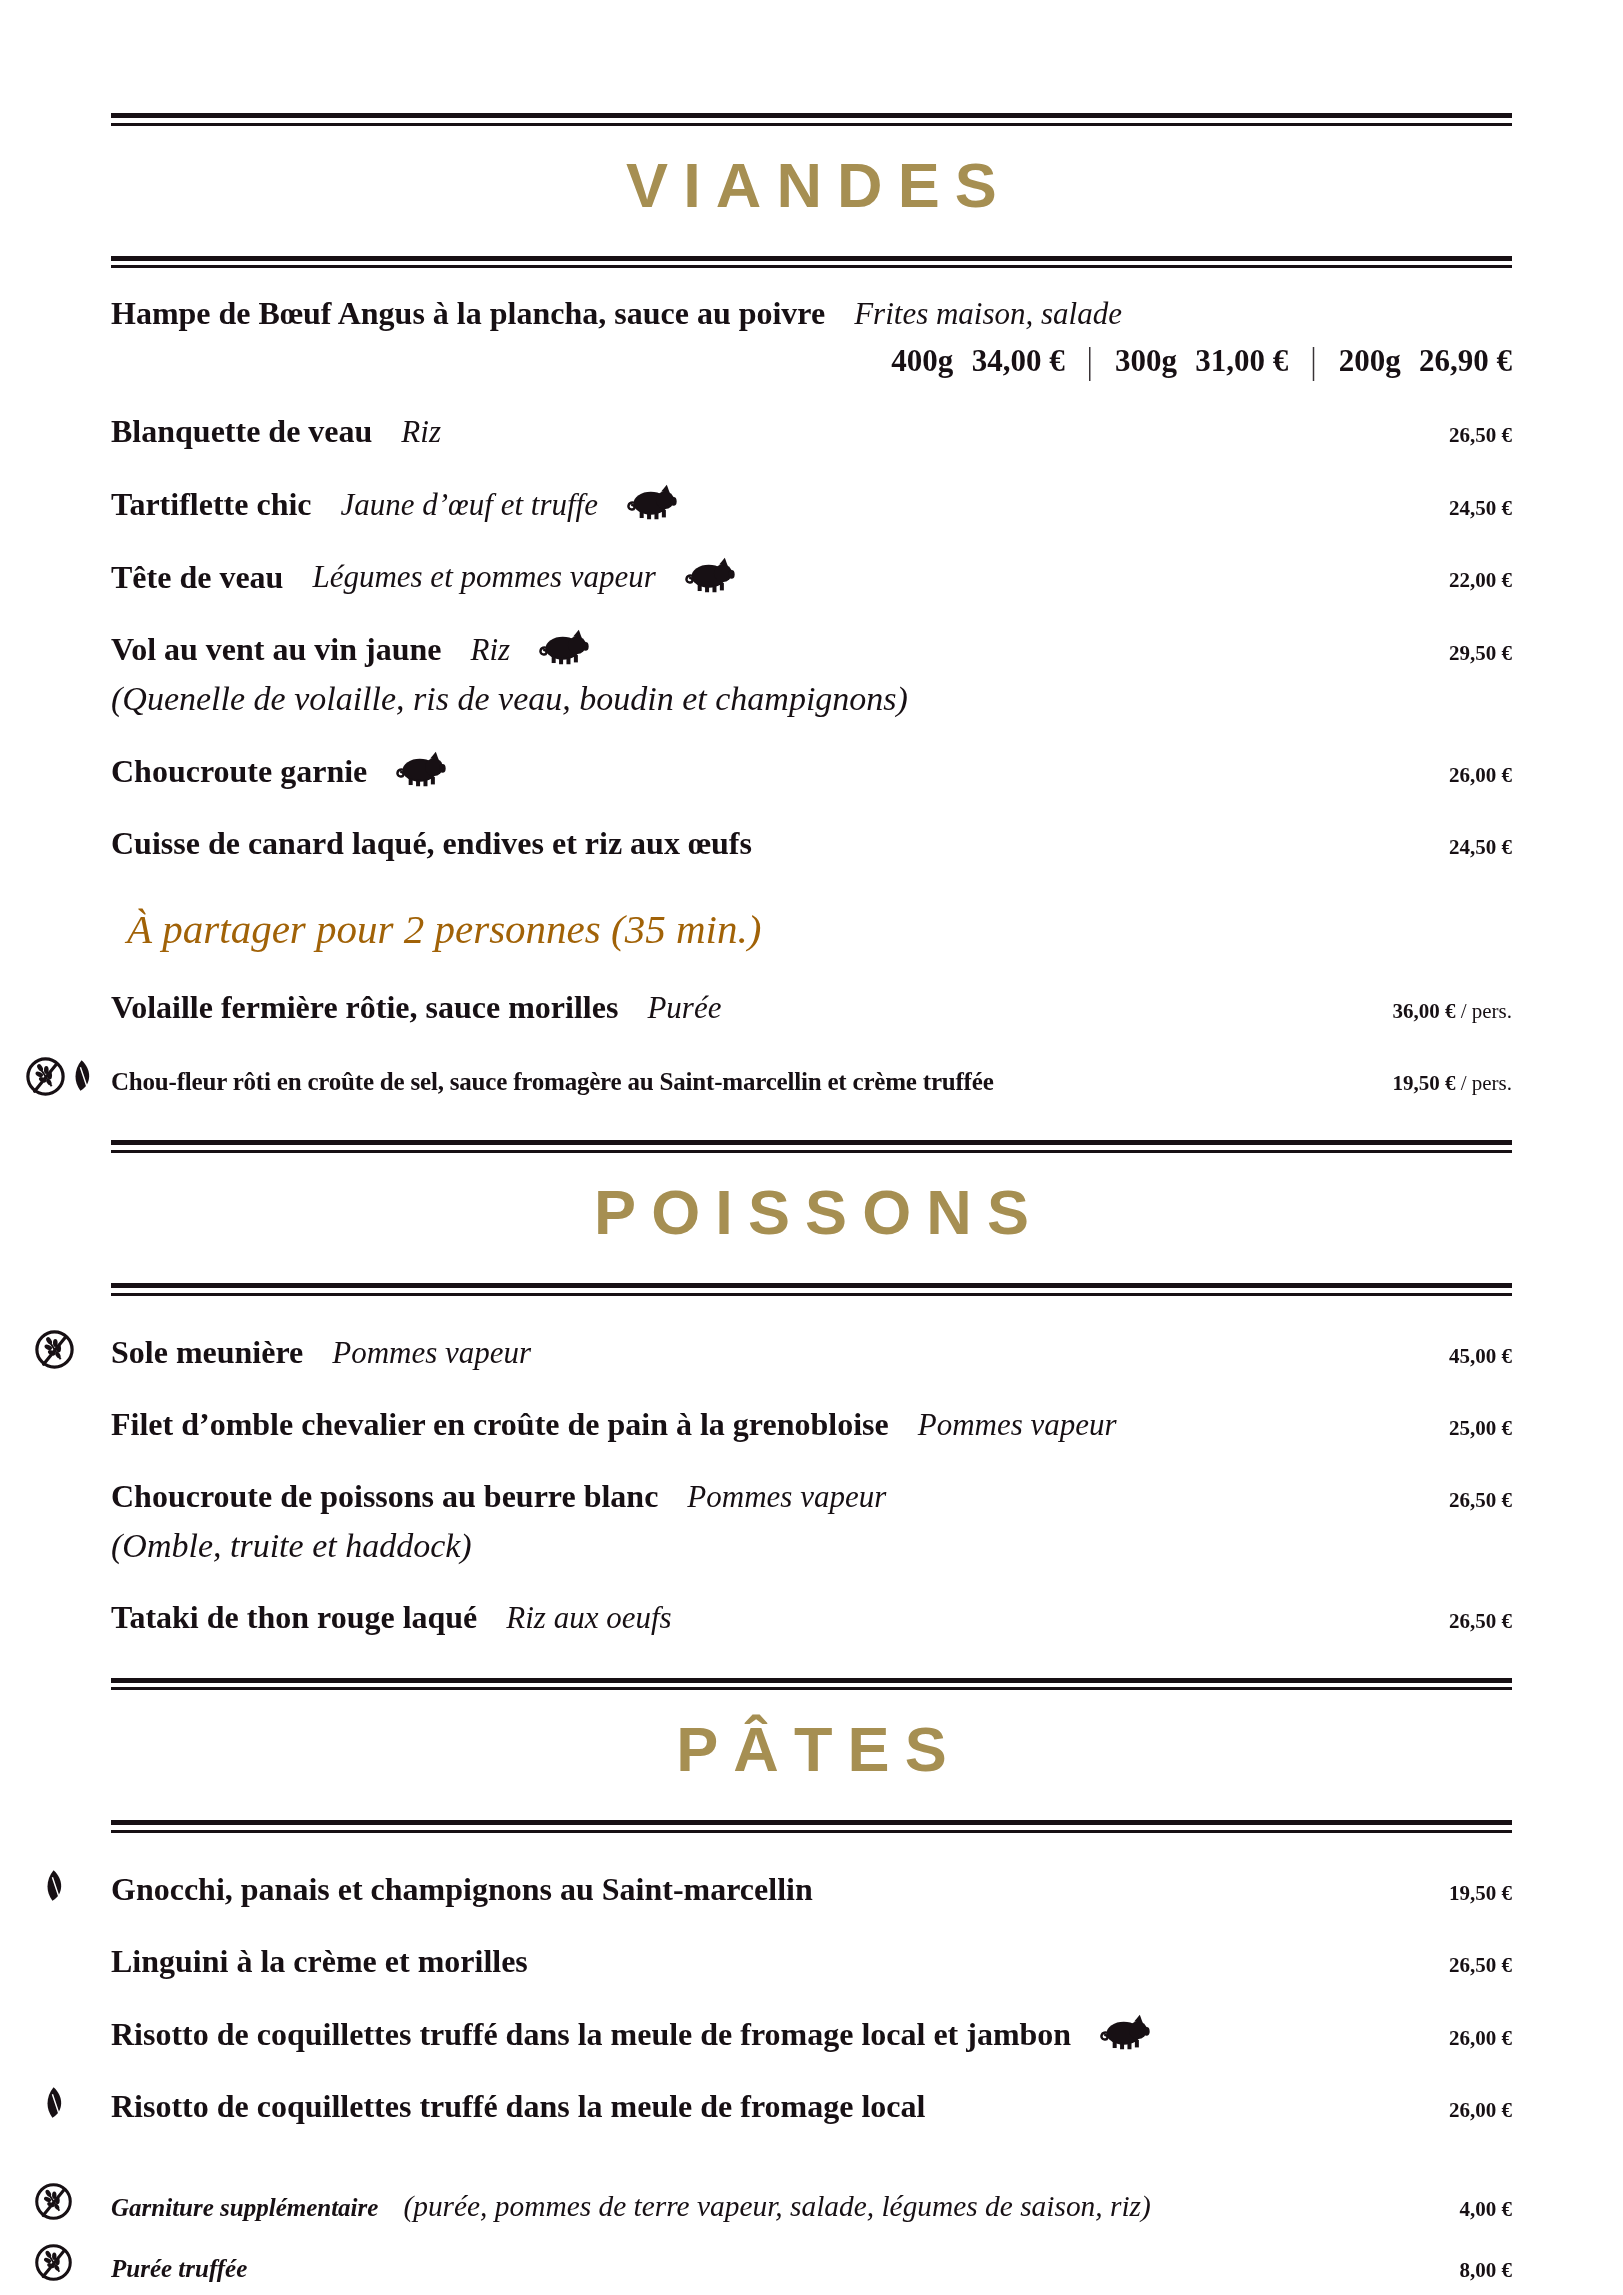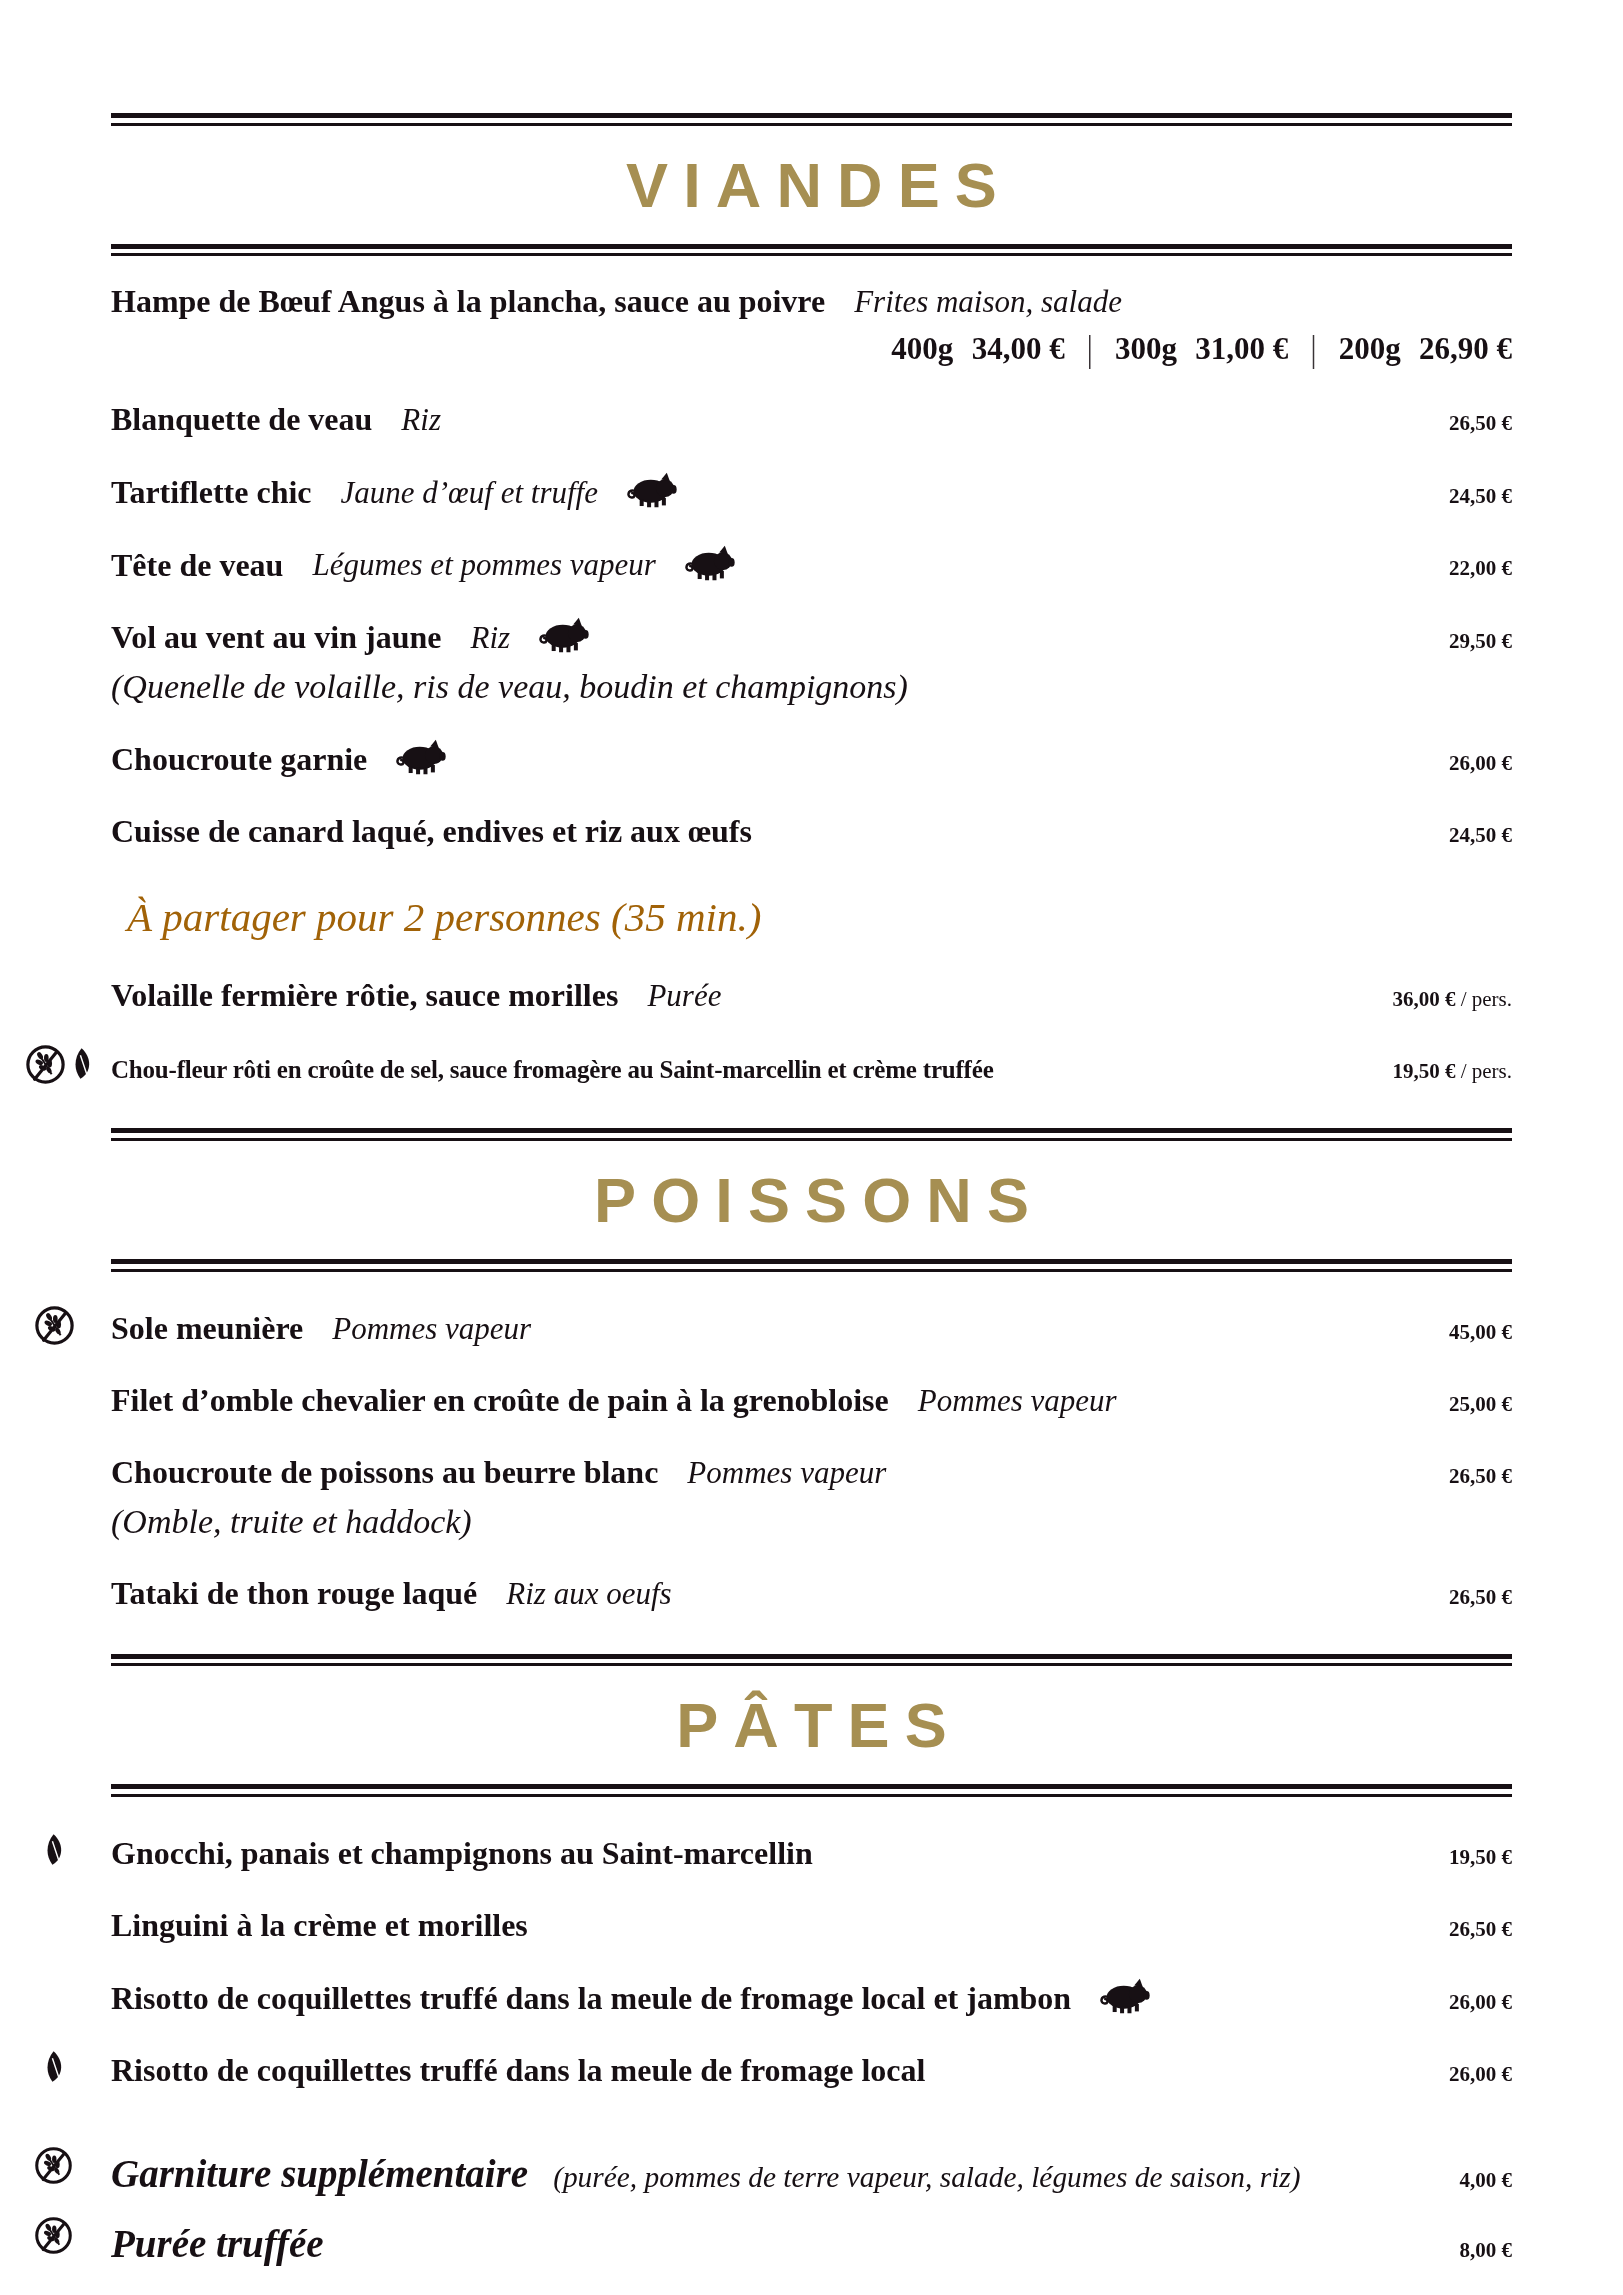--- a/index.html
+++ b/index.html
@@ -16,21 +16,21 @@
 
   .section-head{margin:0;}
   .section-title{
     text-align:center;
     font-family:"Liberation Sans", sans-serif;
     font-weight:700;
     font-size:63px;
     letter-spacing:0.24em;
     text-indent:0.24em;
     color:#a68f52;
-    padding:26px 0 26px 0;
+    padding:26px 0 38px 0;
     line-height:1.05;
   }
 
   .section-body{margin-top:26px;}
   .section-body.loose{margin-top:37px;}
 
   .item{
     position:relative;
     display:flex;
     align-items:baseline;
@@ -63,21 +63,21 @@
 
   .subhead{
     color:#a16207;
     font-style:italic;
     font-size:41px;
     margin:42px 0 35px 16px;
   }
 
   .extras{margin-top:60px;}
   .extras .item{margin-bottom:22px;}
-  .extras .name{font-weight:700;font-style:italic;font-size:39px;}
+  .extras .name{font-weight:700;font-style:italic;font-size:25px;}
   .extras .desc{font-style:italic;font-size:29.4px;margin-left:17px;}
 
   
   .mark{position:absolute;top:-3.9px;}
   .mark.gf-single{left:-77px;}
   .mark.gf-first{left:-86px;}
   .mark.leaf-second{left:-37px;top:-1.3px;}
   .mark.leaf-single{left:-65px;top:-1.3px;}
 
   .pig{display:inline-block;vertical-align:-5.2px;margin-left:19.6px;}

